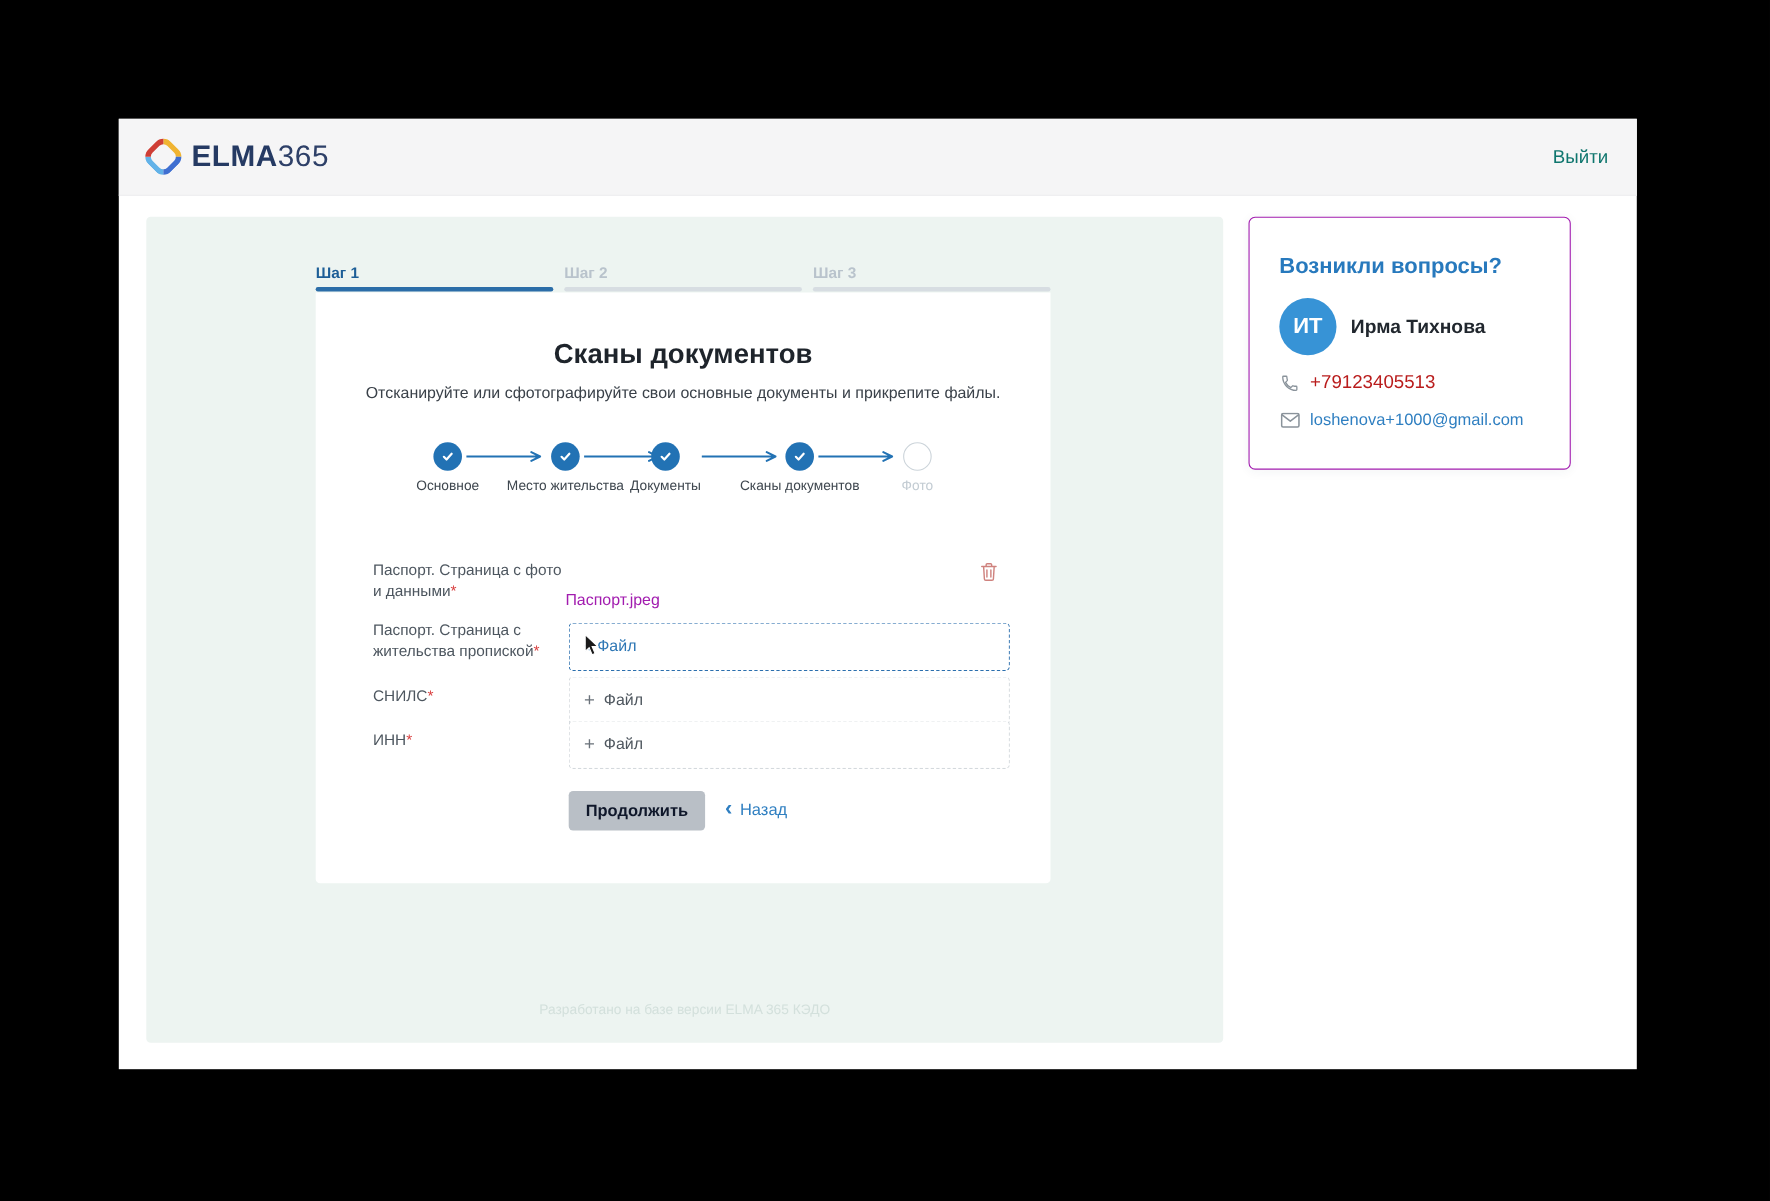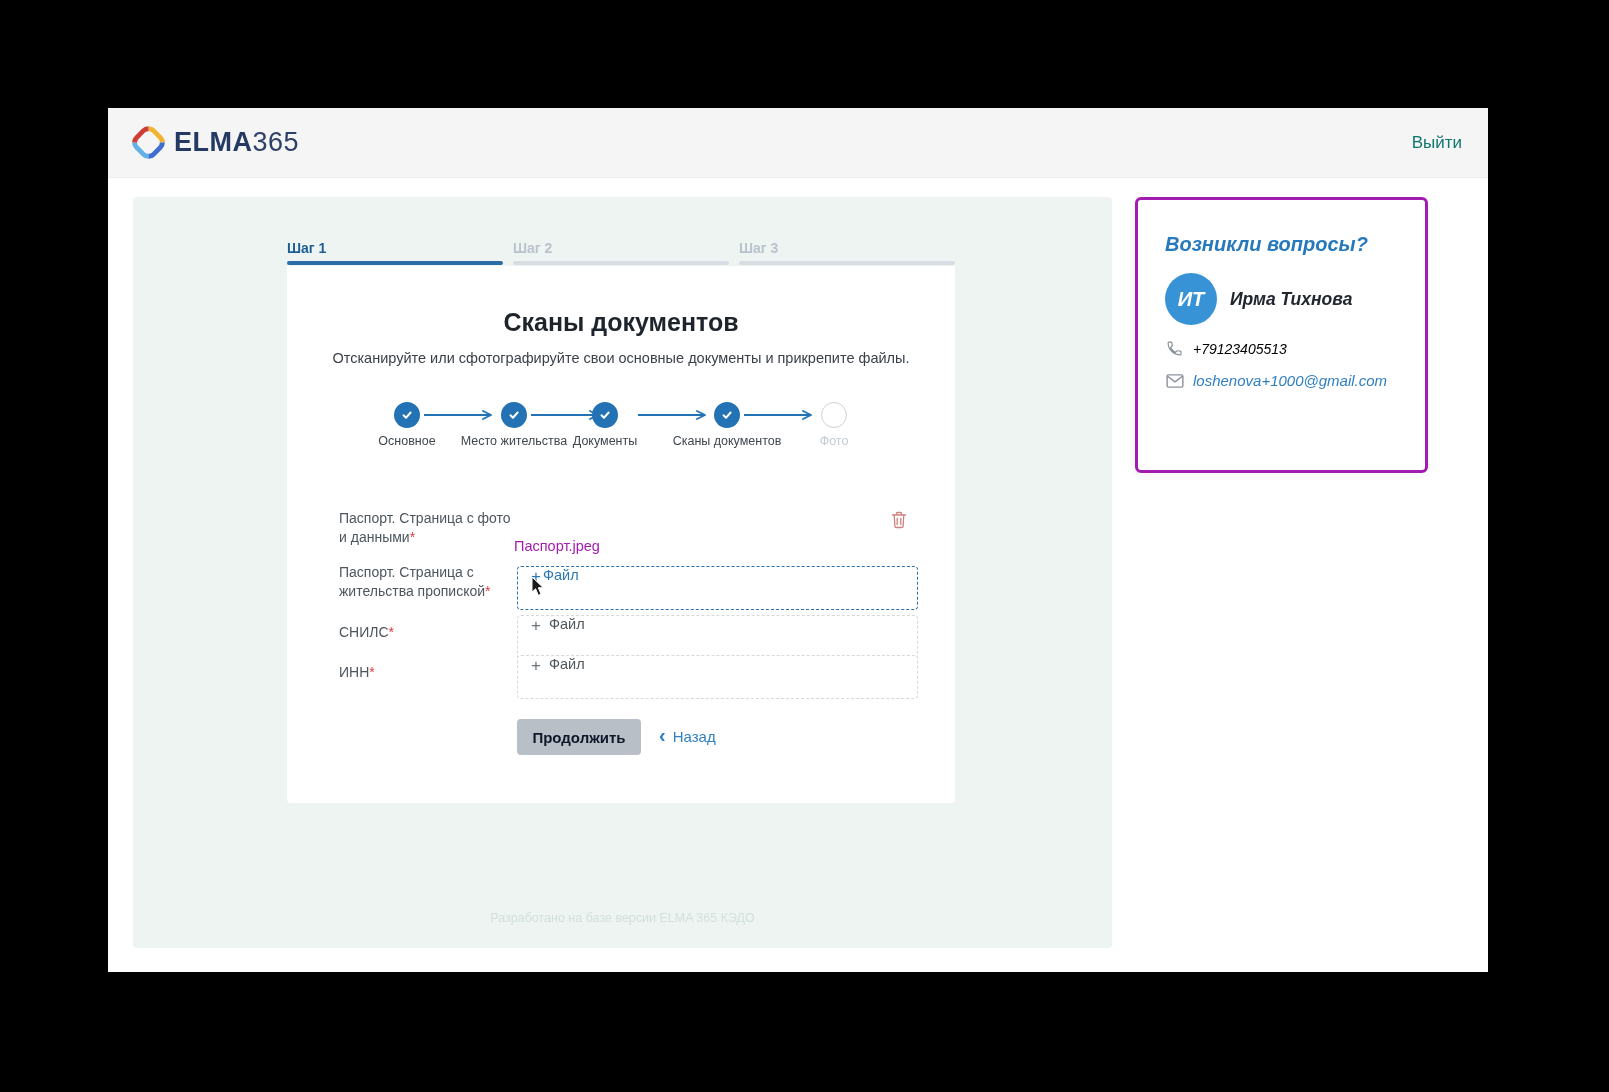--- a/index.html
+++ b/index.html
@@ -37,39 +37,39 @@
   .step.pending .circle { background:#fff; border:1.5px solid #ccd4da; }
   .step-label { margin-top:6px; font-size:12.5px; color:#3f474f; white-space:nowrap; }
   .step.pending .step-label { color:#c3ccd3; }
   .arrow { position:absolute; top:144px; }
 
   
   .f-label { position:absolute; left:52px; width:175px; font-size:14px; color:#4d565f; line-height:1.38; }
   .req { color:#d94040; }
   .file-name { position:absolute; left:227px; top:248px; font-size:14.5px; color:#a21caf;margin-top:24px; }
   .trash-btn { position:absolute; left:602px; top:245px; width:20px; height:20px; background:none; border:none; cursor:pointer; }
-  .upload-box { position:absolute; left:230px; width:401px; height:44px; border:1px dashed #d4d9dd; border-radius:4px; display:flex; padding-left:13px; cursor:pointer; font-size:14.5px; color:#4e565e; background:#fff; }
+  .upload-box { position:absolute; left:230px; width:401px; height:44px; border:1px dashed #d4d9dd; border-radius:4px; display:flex; align-items:center; padding-left:13px; cursor:pointer; font-size:14.5px; color:#4e565e; background:#fff; }
   .upload-box .plus { font-size:17px; font-weight:400; margin-right:8px; color:#6b737b; }
   .upload-box.focused { border:1.5px dashed #2b6fae; color:#2e77b5; }
   .upload-box.focused .plus { color:#2e77b5; margin-right:2px; }
 
   
   .btn-continue { position:absolute; left:230px; top:453px; width:124px; height:36px; border:none; border-radius:4px; background:#b9bfc6; color:#0f172a; font-size:15px; font-weight:700; font-family:inherit; cursor:default; }
   .back-link { position:absolute; left:372px; top:461px; display:flex; align-items:center; gap:7px; color:#2f7fc1; font-size:15px; cursor:pointer; text-decoration:none; }
   .back-chevron { font-size:20px; font-weight:700; line-height:1; margin-top:-2px; }
 
   
-  .help-card { position:absolute; left:1027px; top:19px; width:293px; height:276px; background:#fff; border:3px solid #a21caf; border-radius:6px; box-shadow:0 2px 10px rgba(40,60,80,.05); padding:33px 24px 0 27px;font-style:italic; }
+  .help-card { position:absolute; left:1027px; top:19px; width:293px; height:230px; background:#fff; border:1px solid #a21caf; border-radius:6px; box-shadow:0 2px 10px rgba(40,60,80,.05); padding:33px 24px 0 27px; }
   .help-title { font-size:20px; font-weight:700; color:#2779bd; }
   .help-person { display:flex; align-items:center; gap:13px; margin-top:17px; }
   .avatar { width:52px; height:52px; border-radius:50%; background:#3793d6; color:#fff; font-size:20px; font-weight:700; display:flex; align-items:center; justify-content:center; }
   .person-name { font-size:17.5px; font-weight:700; color:#21272e; }
   .contact-row { display:flex; align-items:center; gap:9px; margin-top:15px; }
   .contact-row .c-icon { width:19px; display:flex; justify-content:center; }
-  .phone-text { font-size:14px; color:#000000; }
+  .phone-text { font-size:17px; color:#b91c1c; }
   .email-link { font-size:15px; color:#2f7fc1; text-decoration:none; cursor:pointer; }
 
   .footer-note { position:absolute; left:25px; top:733px; width:979px; text-align:center; font-size:12.5px; color:#d3e0dc; }
 
   .cursor { position:absolute; left:244px; top:310px; pointer-events:none; }
 </style>
 </head>
 <body>
 
 <div class="app">

